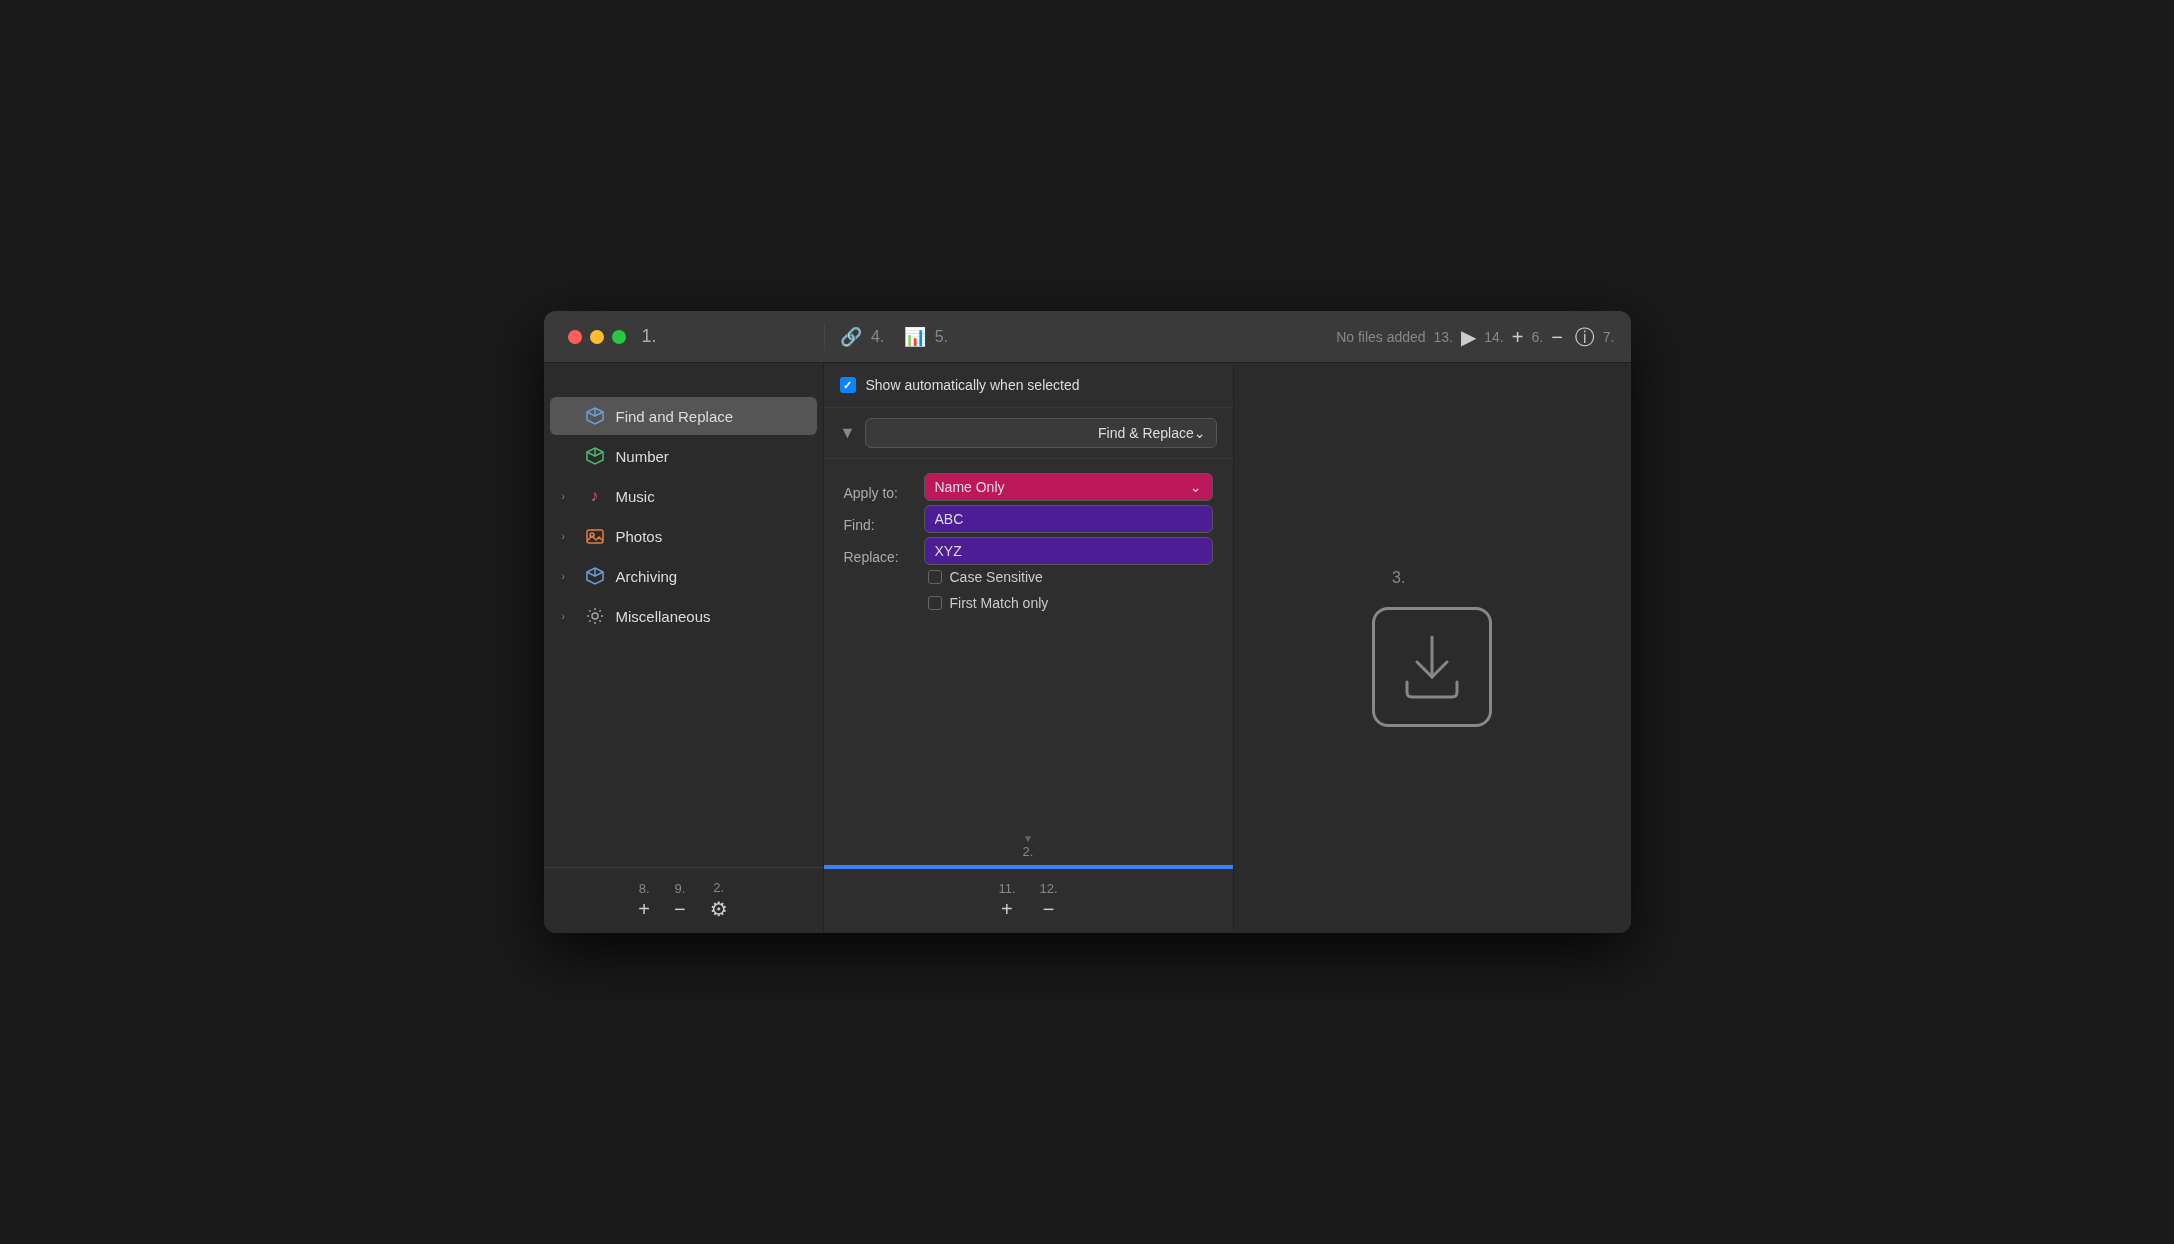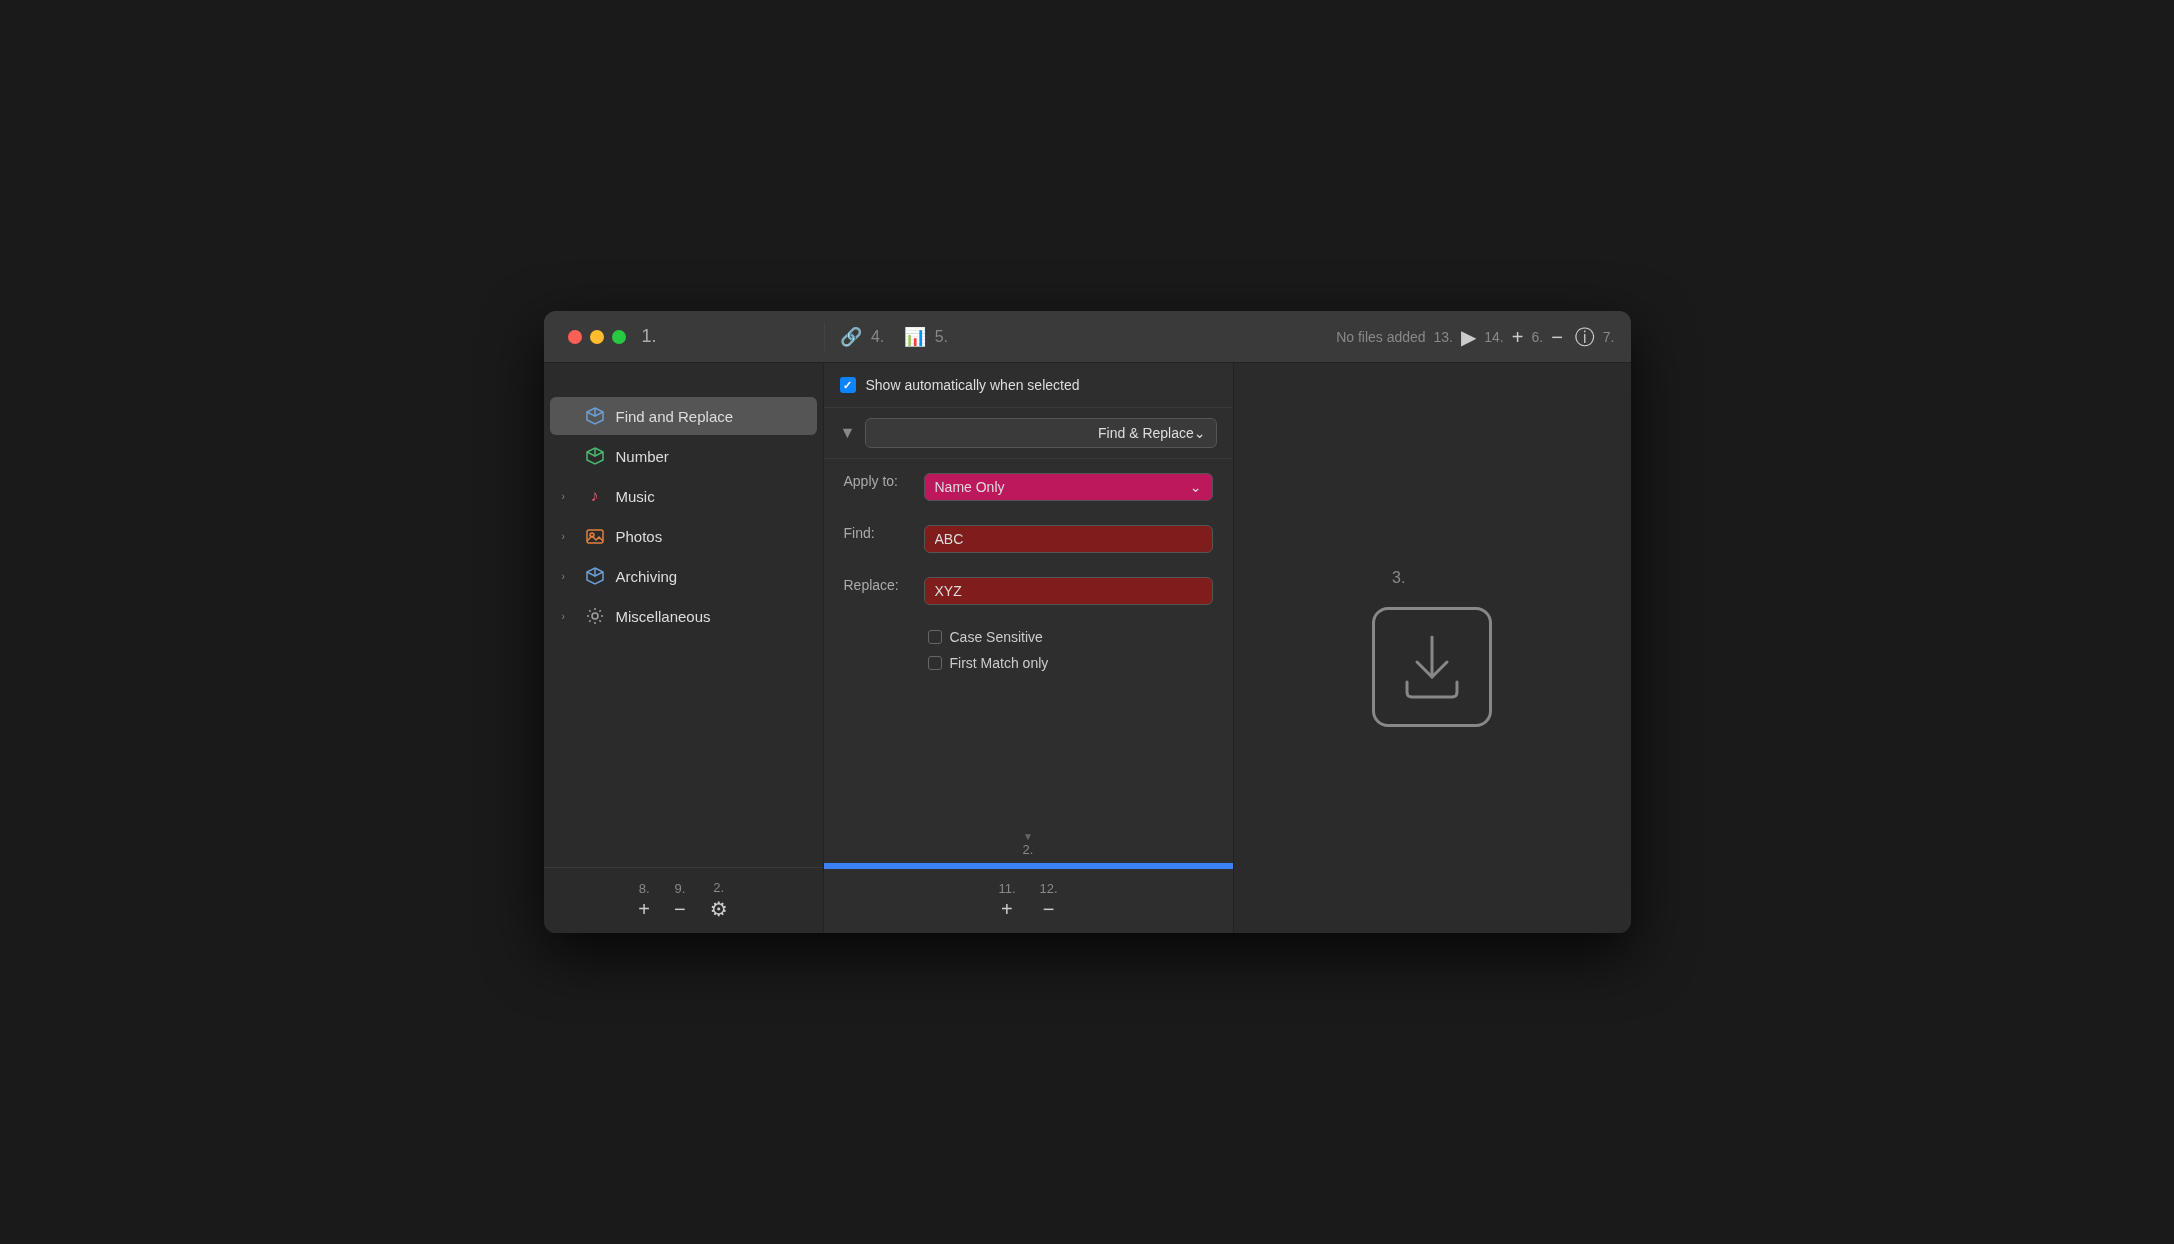--- a/index.html
+++ b/index.html
@@ -275,22 +275,22 @@
       align-items: center;
       justify-content: flex-end;
     }
 
     .form-section {
       padding: 14px 20px;
     }
 
     .form-row {
       display: flex;
-      align-items: flex-start;
-      margin-bottom: 24px;
+      align-items: flex-end;
+      margin-bottom: 4px;
     }
 
     .form-label {
       color: #aaa;
       font-size: 14px;
       width: 80px;
       flex-shrink: 0;
     }
 
     .form-dropdown {
@@ -302,21 +302,21 @@
       color: #ddd;
       font-size: 14px;
       cursor: pointer;
       display: flex;
       align-items: center;
       justify-content: space-between;
     }
 
     .form-input {
       flex: 1;
-      background: #7f1d1d;
+      background: #4c1d95;
       border: 1px solid #555;
       border-radius: 6px;
       padding: 5px 10px;
       color: #ddd;
       font-size: 14px;
       outline: none;
     }
 
     .checkbox-row {
       display: flex;
@@ -339,21 +339,21 @@
       color: #ccc;
       font-size: 14px;
     }
 
     .middle-footer {
       display: flex;
       align-items: center;
       justify-content: center;
       gap: 24px;
       padding: 12px;
-      border-top: 6px solid #3b82f6;
+      border-top: 4px solid #3b82f6;
       margin-top: auto;
     }
 
     .middle-footer-btn {
       color: #ccc;
       font-size: 20px;
       cursor: pointer;
       background: none;
       border: none;
       display: flex;

